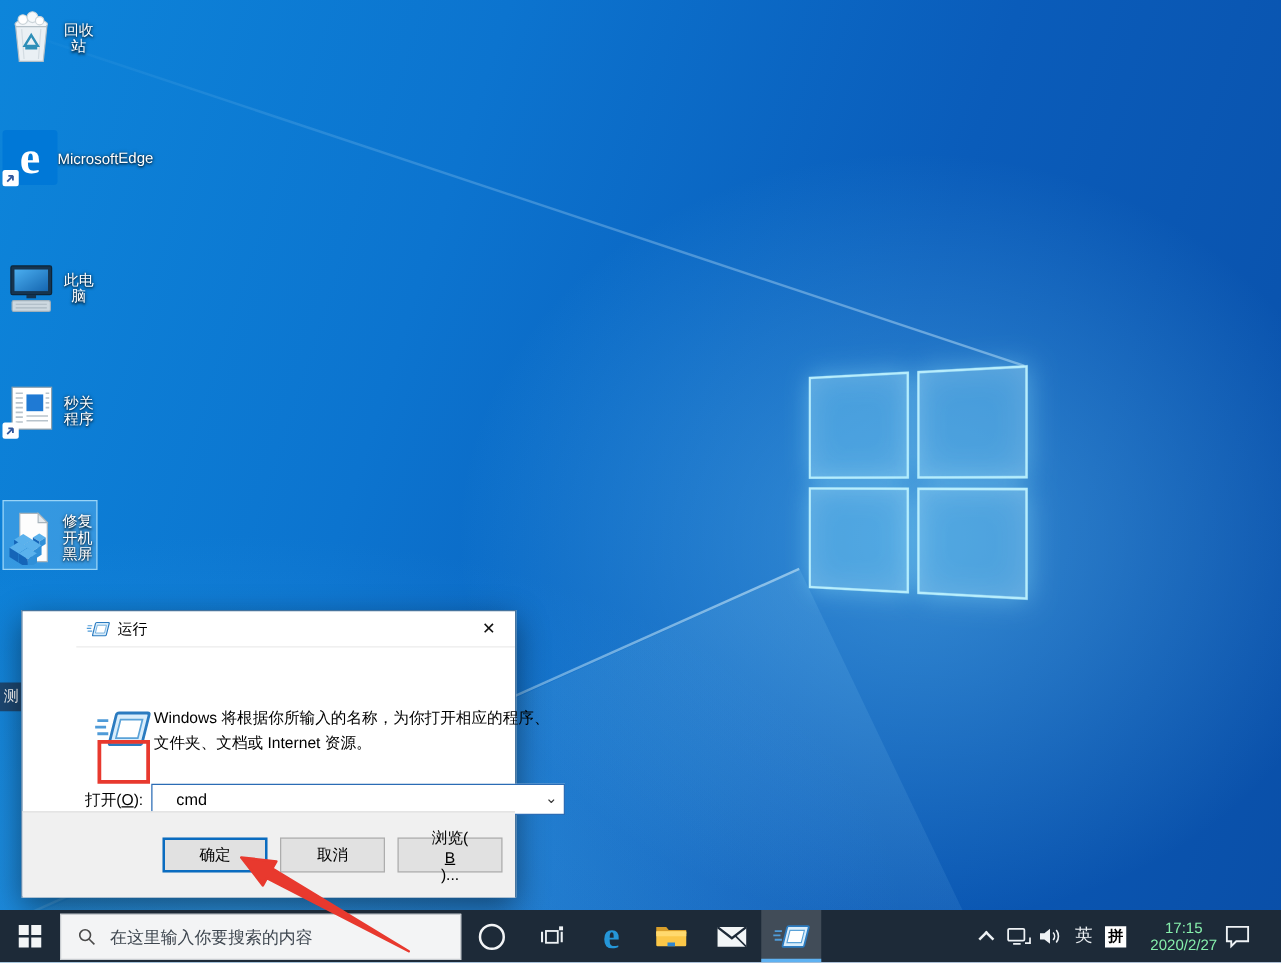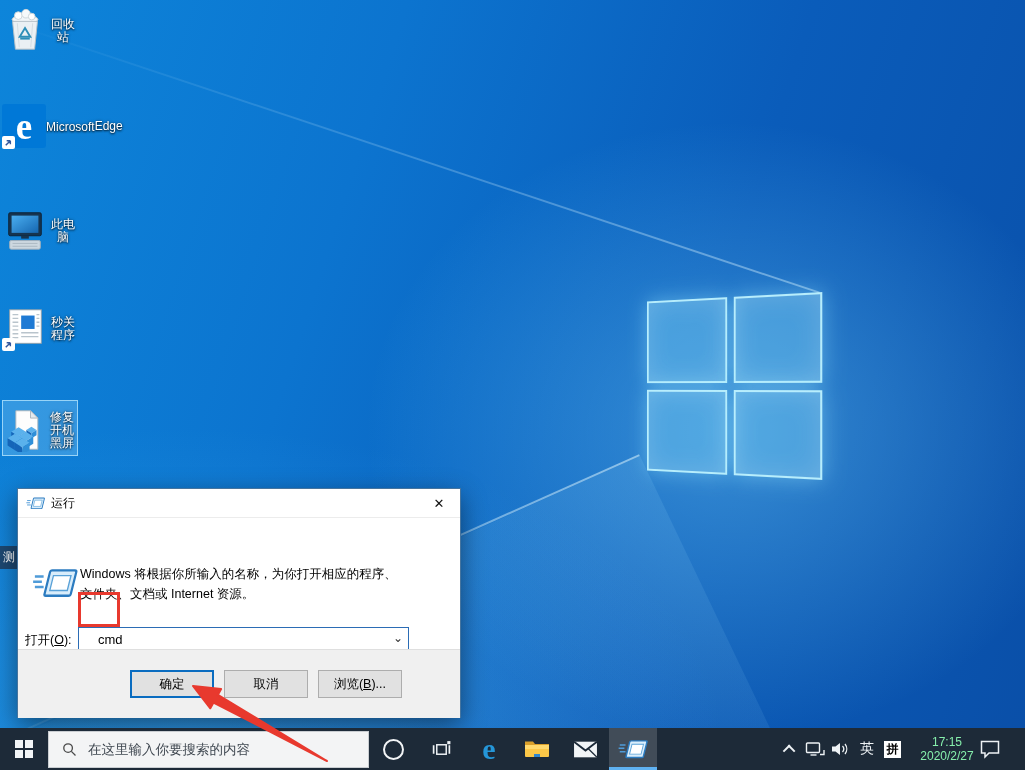--- a/index.html
+++ b/index.html
@@ -40,22 +40,22 @@
                 text-shadow:0 1px 2px rgba(0,0,0,.85), 0 0 3px rgba(0,0,0,.5); }
   .edge-tile { width:44px; height:44px; background:#0078d7; border-radius:3px; color:#fff;
                font-weight:bold; font-size:37px; display:flex; align-items:center; justify-content:center;
                font-family:"Liberation Serif","DejaVu Serif",serif; }
   .shortcut-badge { position:absolute; left:0; bottom:0; width:13px; height:13px; background:#fff;
                border-radius:2px; display:flex; align-items:center; justify-content:center; }
   .hidden-icon-label { position:absolute; left:0; top:546px; z-index:6; background:#1d4872;
                color:#fff; font-size:12px; padding:3px 2px 3px 3px; }
 
   
-  .dialog { position:absolute; left:17px; top:488px; width:444px; height:230px; z-index:40;
-            background:#fff; border:1px solid #46749e; box-shadow:0 8px 24px rgba(0,0,0,.45); }
+  .dialog { position:absolute; left:17px; top:488px; width:396px; height:230px; z-index:40;
+            background:#fff; border:1px solid #46749e; box-shadow:0 8px 24px rgba(0,0,0,.45);padding-left:43px; }
   .titlebar { height:29px; display:flex; align-items:center; padding-left:8px;
               border-bottom:1px solid #ececec; }
   .title-text { font-size:12px; color:#000; margin-left:6px; flex:1; }
   .close-btn { width:42px; height:28px; display:flex; align-items:center; justify-content:center;
                font-size:13px; color:#111; }
   .dlg-body { position:relative; height:130px; }
   .dlg-runicon { position:absolute; left:14px; top:48px; }
   .dlg-text { position:absolute; left:62px; top:46px; width:325px; font-size:12.5px;
               line-height:20px; color:#000; }
   .open-row { position:absolute; left:0; top:108px; width:100%; }
@@ -65,21 +65,21 @@
            border:1px solid #2b6cb5; }
   .combo input { position:absolute; left:12px; top:0; width:308px; height:23px; border:none; outline:none;
            font-size:13px; padding:2px 4px 2px 7px; font-family:inherit; color:#000; background:transparent; }
   .combo .chev { position:absolute; right:5px; top:3px; font-size:12px; color:#333; }
   .dlg-footer { position:absolute; left:0; top:160px; width:100%; height:69px;
                 background:#f0f0f0; border-top:1px solid #dfdfdf; }
   .btn { position:absolute; top:20px; width:84px; height:28px; background:#e1e1e1;
          border:1px solid #adadad; font-size:12.5px; color:#000;
          display:flex; align-items:center; justify-content:center; }
   .btn.default { border:2px solid #0a6cc0; }
-  .btn-ok { left:112px; } .btn-cancel { left:206px; } .btn-browse { left:300px; }
+  .btn-ok { left:112px; } .btn-cancel { left:206px; } .btn-browse { left:300px;flex-direction:column; }
 
   
   .anno-box { position:absolute; left:78px; top:592px; width:42px; height:35px;
               border:3px solid #e8392e; z-index:90; }
   .anno-arrow { position:absolute; left:0; top:0; z-index:95; pointer-events:none; }
 
   
   .taskbar { position:absolute; left:0; bottom:0; width:1025px; height:42px;
              background:#1d2a38; z-index:50; display:flex; align-items:center; }
   .tb-btn { width:48px; height:42px; display:flex; align-items:center; justify-content:center;

